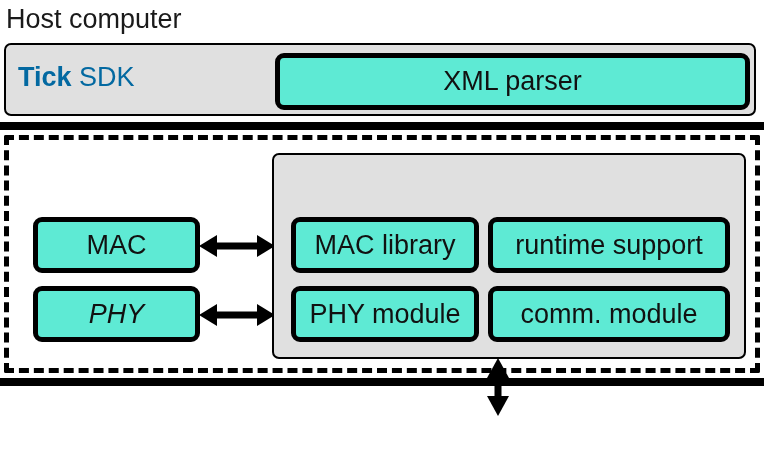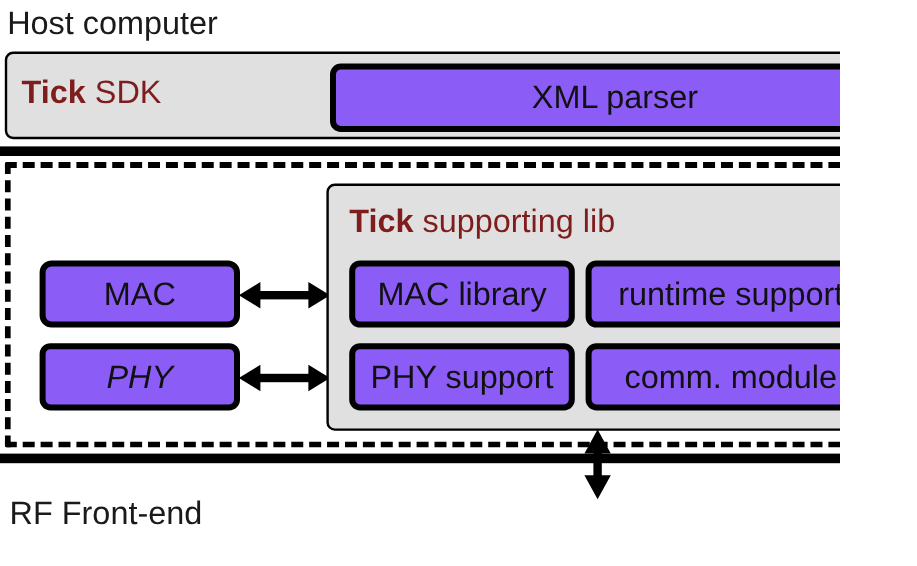--- a/index.html
+++ b/index.html
@@ -8,21 +8,21 @@
     background: #ffffff;
   }
   body {
     font-family: "Liberation Sans", sans-serif;
     color: #000000;
     -webkit-font-smoothing: antialiased;
   }
 
   #diagram {
     position: relative;
-    width: 700px;
+    width: 764px;
     height: 472px;
     background: #ffffff;
     overflow: hidden;
   }
 
   
   .abs { position: absolute; box-sizing: border-box; }
 
   
   .caption {
@@ -34,21 +34,21 @@
 
   
   .grey-panel {
     background: #e0e0e0;
     border: 2px solid #000000;
     border-radius: 7px;
   }
 
   
   .box {
-    background: #8b5cf6;
+    background: #5eead4;
     border: 5px solid #000000;
     border-radius: 9px;
     display: flex;
     align-items: center;
     justify-content: center;
     text-align: center;
   }
   .box-label {
     font-size: 27px;
     line-height: 1;
@@ -67,21 +67,21 @@
     border: 5px dashed #000000;
     background: transparent;
     border-radius: 2px;
   }
 
   
   .panel-title {
     font-size: 27px;
     line-height: 1;
     white-space: nowrap;
-    color: #7f1d1d;
+    color: #0369a1;
   }
   .panel-title .strong { font-weight: bold; }
 
   
   .arrow-h, .arrow-v { display: block; }
 </style>
 </head>
 <body>
 
 <div id="diagram">
@@ -96,21 +96,21 @@
     <div class="abs box" style="left:269px; top:8px; width:475px; height:57px;">
       <span class="box-label">XML parser</span>
     </div>
   </div>
 
   <div class="abs divider-bar" style="left:0px; top:122px; width:764px;"></div>
 
   <div class="abs dashed-region" style="left:4px; top:135px; width:756px; height:238px;"></div>
 
 
-  <div class="abs box" style="left:33px; top:217px; width:167px; height:56px;border-radius:10px;">
+  <div class="abs box" style="left:33px; top:217px; width:167px; height:56px;">
     <span class="box-label">MAC</span>
   </div>
 
   <div class="abs box" style="left:33px; top:286px; width:167px; height:56px;font-style:italic;">
     <span class="box-label">PHY</span>
   </div>
 
   <div class="abs" style="left:199px; top:232px; width:76px; height:28px;">
     <svg class="arrow-h" width="76" height="28" viewBox="0 0 76 28" aria-hidden="true">
       <rect x="14" y="10.5" width="48" height="7" fill="#000000"></rect>
@@ -121,47 +121,43 @@
 
   <div class="abs" style="left:199px; top:301px; width:76px; height:28px;">
     <svg class="arrow-h" width="76" height="28" viewBox="0 0 76 28" aria-hidden="true">
       <rect x="14" y="10.5" width="48" height="7" fill="#000000"></rect>
       <polygon points="0,14 18,3 18,25" fill="#000000"></polygon>
       <polygon points="76,14 58,3 58,25" fill="#000000"></polygon>
     </svg>
   </div>
 
   <div class="abs grey-panel" style="left:272px; top:153px; width:474px; height:206px;">
-    <div class="abs panel-title" style="left:17px; top:16px;">
-      <span class="strong">Tick</span><span> supporting lib</span>
-    </div>
 
     <div class="abs box" style="left:214px; top:62px; width:242px; height:56px;">
       <span class="box-label">runtime support</span>
     </div>
 
     <div class="abs box" style="left:17px; top:62px; width:188px; height:56px;">
       <span class="box-label">MAC library</span>
     </div>
 
     <div class="abs box" style="left:17px; top:131px; width:188px; height:56px;">
-      <span class="box-label">PHY support</span>
+      <span class="box-label">PHY module</span>
     </div>
 
     <div class="abs box" style="left:214px; top:131px; width:242px; height:56px;justify-content:center;">
       <span class="box-label">comm. module</span>
     </div>
   </div>
 
   <div class="abs divider-bar" style="left:0px; top:378px; width:764px;"></div>
 
   <div class="abs" style="left:484px; top:358px; width:28px; height:58px; z-index:5;">
     <svg class="arrow-v" width="28" height="58" viewBox="0 0 28 58" aria-hidden="true">
       <rect x="10.5" y="12" width="7" height="34" fill="#000000"></rect>
       <polygon points="14,0 3,20 25,20" fill="#000000"></polygon>
       <polygon points="14,58 3,38 25,38" fill="#000000"></polygon>
     </svg>
   </div>
 
-  <div class="abs caption" style="left:8px; top:415px;">RF Front-end</div>
 
 
 </div>
 
 </body></html>

